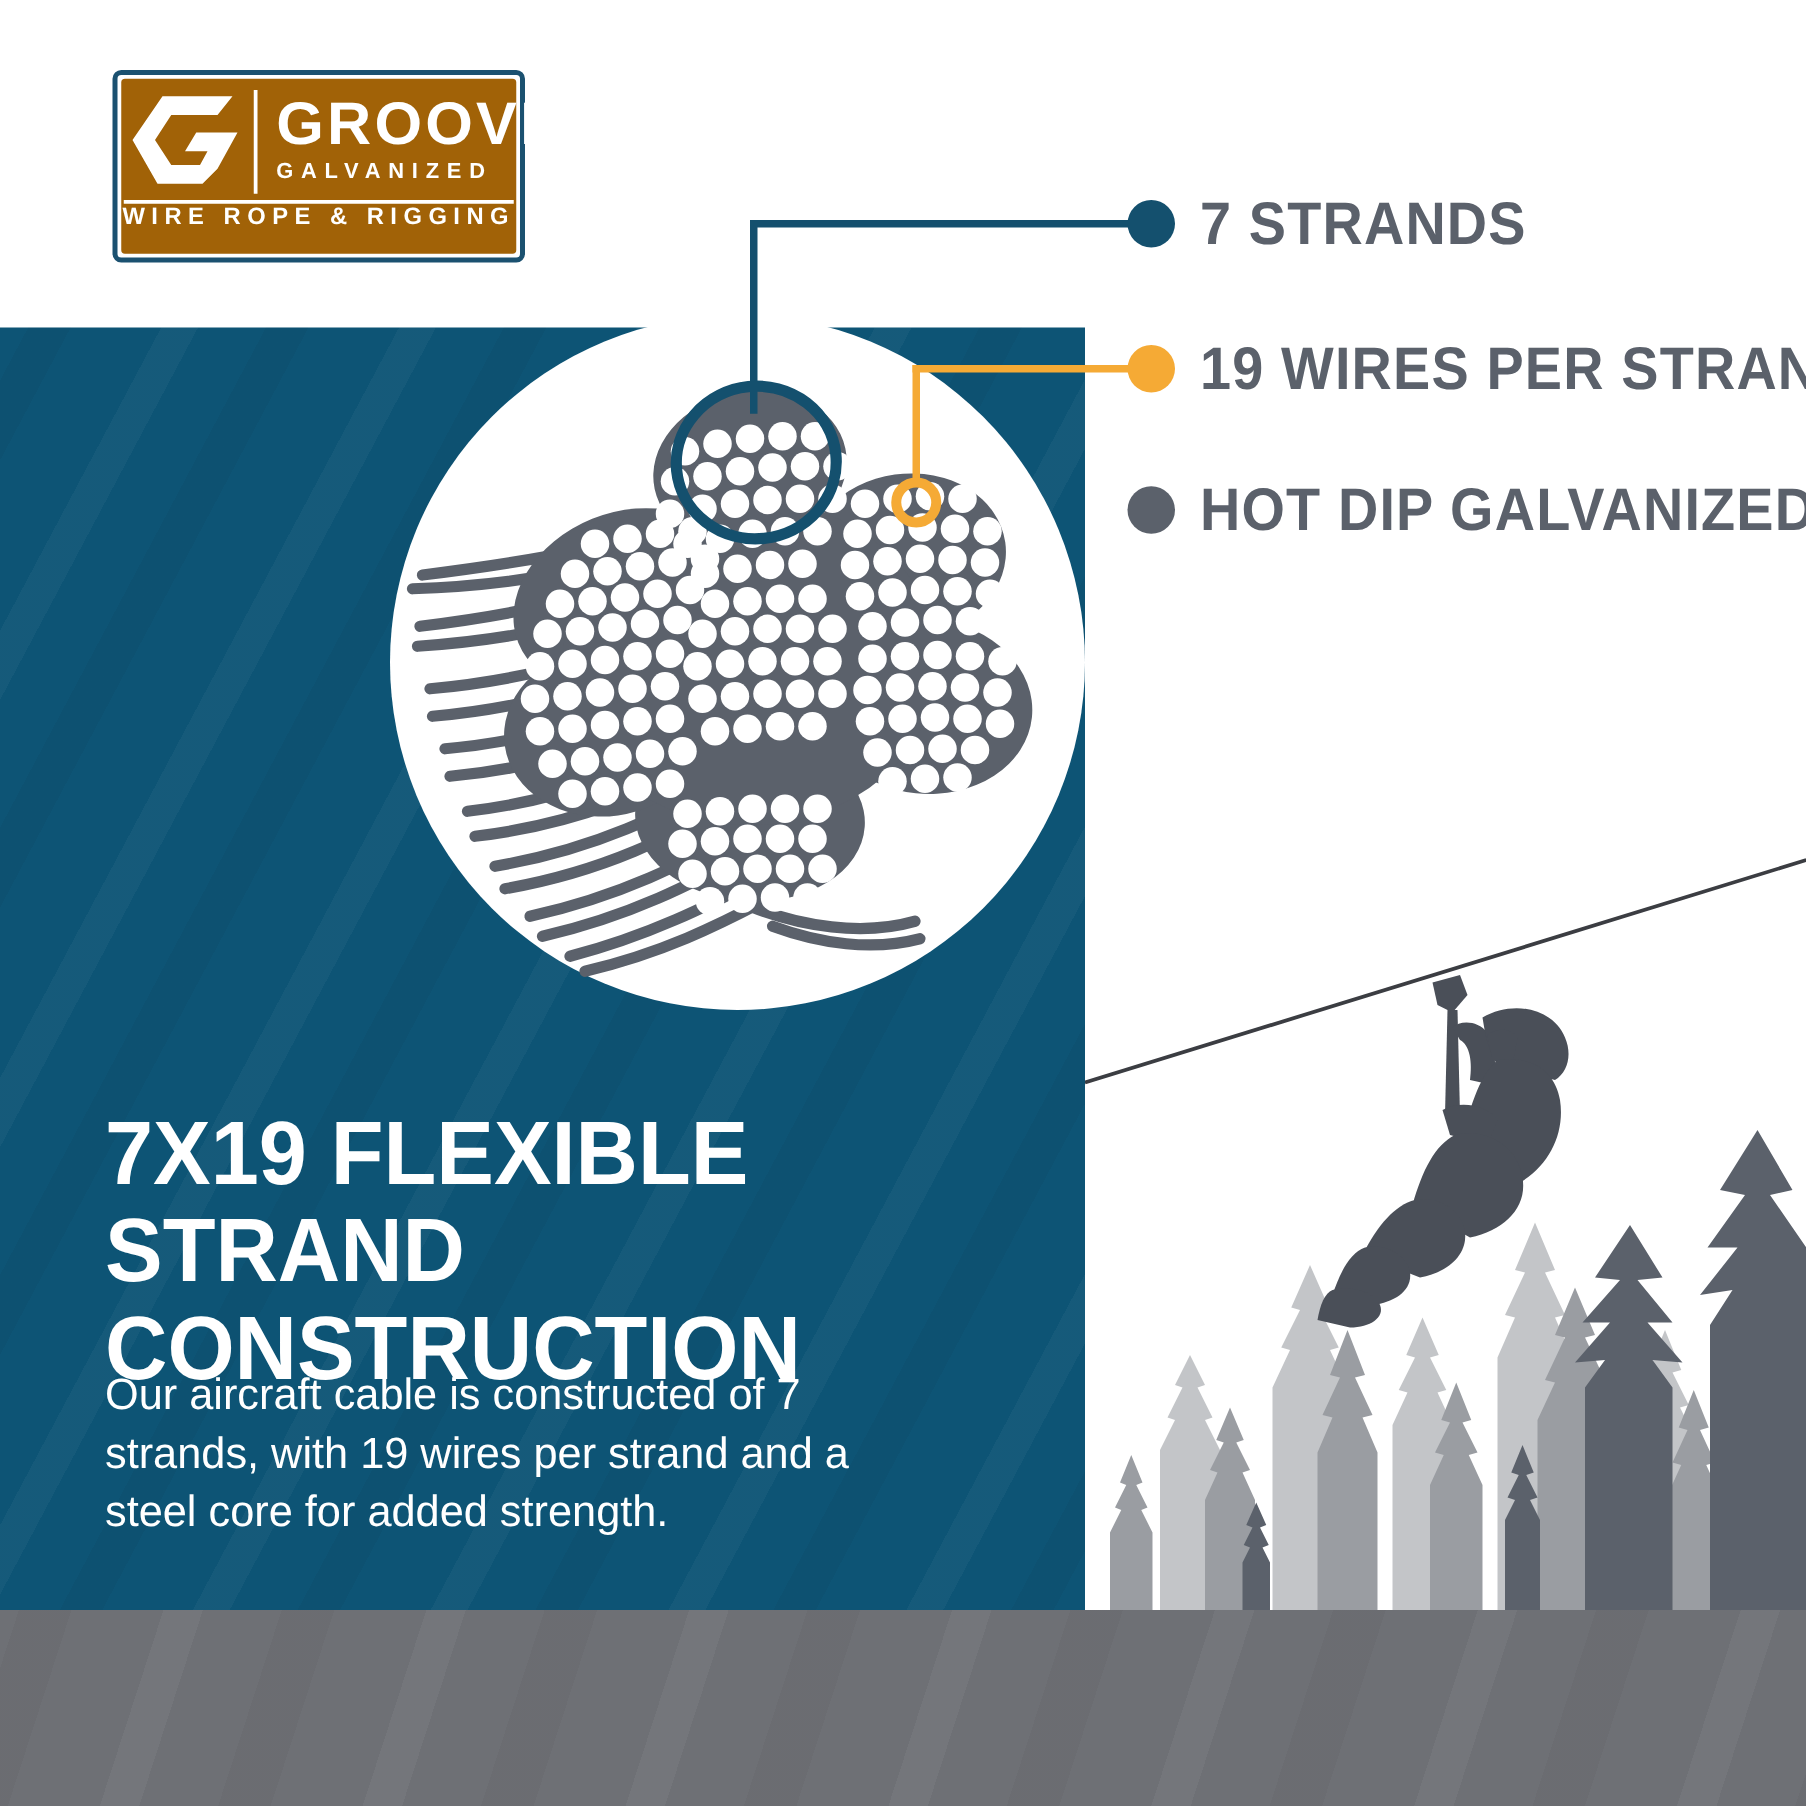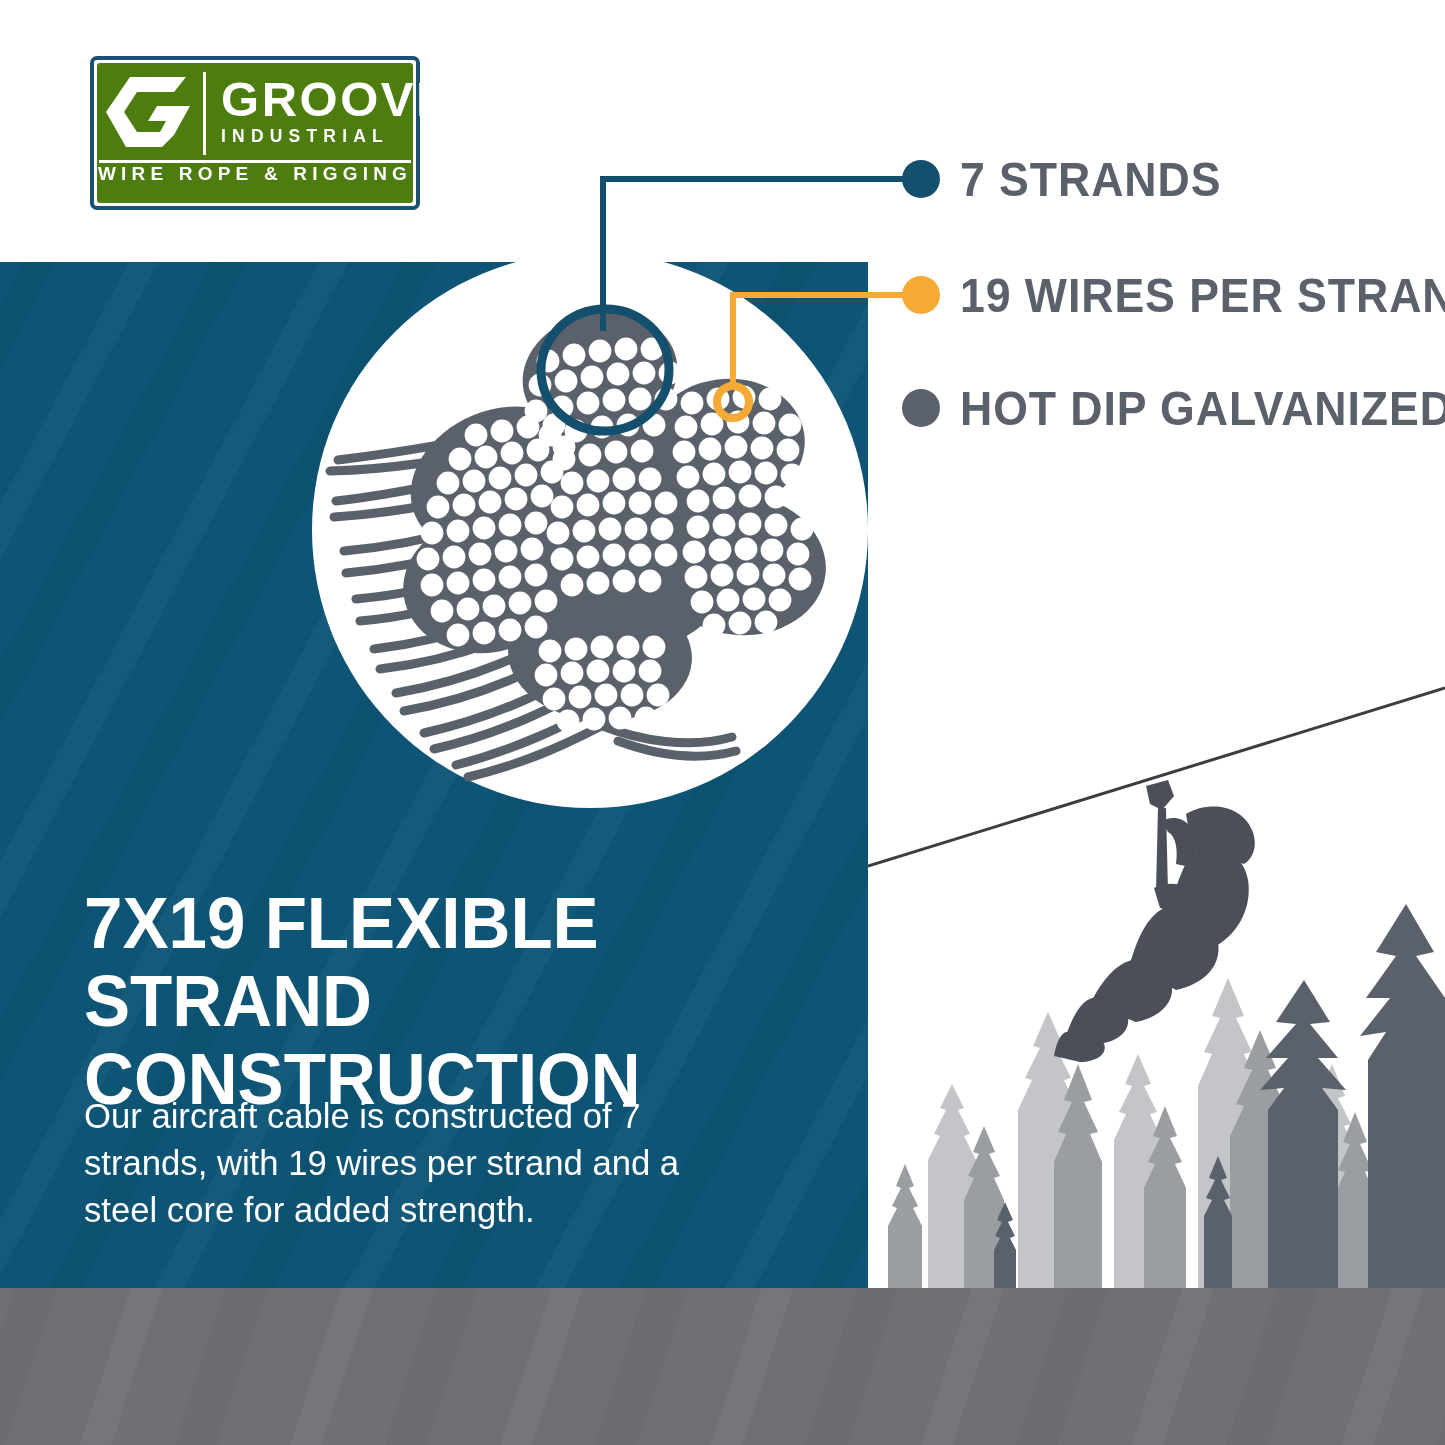--- a/index.html
+++ b/index.html
@@ -2,21 +2,21 @@
 <html><head>
 <meta charset="utf-8">
 <style>
   html,body{margin:0;padding:0;background:#fff;}
   body{width:1445px;height:1445px;font-family:"Liberation Sans",sans-serif;-webkit-font-smoothing:antialiased;}
   #stage{position:relative;width:1445px;height:1445px;overflow:hidden;background:#ffffff;}
 
   
   .logo{position:absolute;left:90px;top:56px;width:330px;height:154px;}
   .logo-outer{position:absolute;inset:0;border:4px solid #1b5170;border-radius:7px;background:#ffffff;}
-  .logo-inner{position:absolute;left:7px;top:7px;right:7px;bottom:7px;background:#4d7c0f;border-radius:3px;
+  .logo-inner{position:absolute;left:7px;top:7px;right:7px;bottom:7px;background:#a16207;border-radius:3px;
               display:flex;flex-direction:column;}
   .logo-top{flex:0 0 97px;display:flex;align-items:stretch;position:relative;}
   .logo-mark{flex:0 0 106px;display:flex;align-items:center;justify-content:center;position:relative;}
   .logo-divider{position:absolute;left:106px;top:9px;bottom:5px;width:3px;background:#ffffff;}
   .logo-words{flex:1;display:flex;flex-direction:column;justify-content:center;padding-left:18px;padding-right:8px;}
   .logo-groove{font-family:"Liberation Sans Narrow","Liberation Sans",sans-serif;font-weight:bold;
                color:#ffffff;font-size:48px;line-height:44px;letter-spacing:2.5px;transform:scaleX(1.02);
                transform-origin:left center;}
   .logo-industrial{color:#ffffff;font-size:17.5px;font-weight:bold;letter-spacing:6.2px;line-height:20px;margin-top:4px;}
   .logo-rule{height:3px;background:#ffffff;margin:0 2px 0 2px;}
@@ -85,21 +85,21 @@
     <div class="logo-inner">
       <div class="logo-top">
         <div class="logo-mark">
           <svg width="92" height="74" viewBox="0 0 92 74" aria-hidden="true">
             <path d="M26 2 L82 2 L70 17 L33 17 L20 37 L33 57 L56 57 L62 46 L44 46 L53 31 L86 31 L70 60 L58 72 L22 72 L2 37 Z" fill="#ffffff"></path>
           </svg>
         </div>
         <div class="logo-divider"></div>
         <div class="logo-words">
           <div class="logo-groove">GROOVE</div>
-          <div class="logo-industrial">INDUSTRIAL</div>
+          <div class="logo-industrial">GALVANIZED</div>
         </div>
       </div>
       <div class="logo-rule"></div>
       <div class="logo-bottom">
         <div class="logo-tag">WIRE ROPE &amp; RIGGING</div>
       </div>
     </div>
   </div>
 
   <div class="cable-art">

